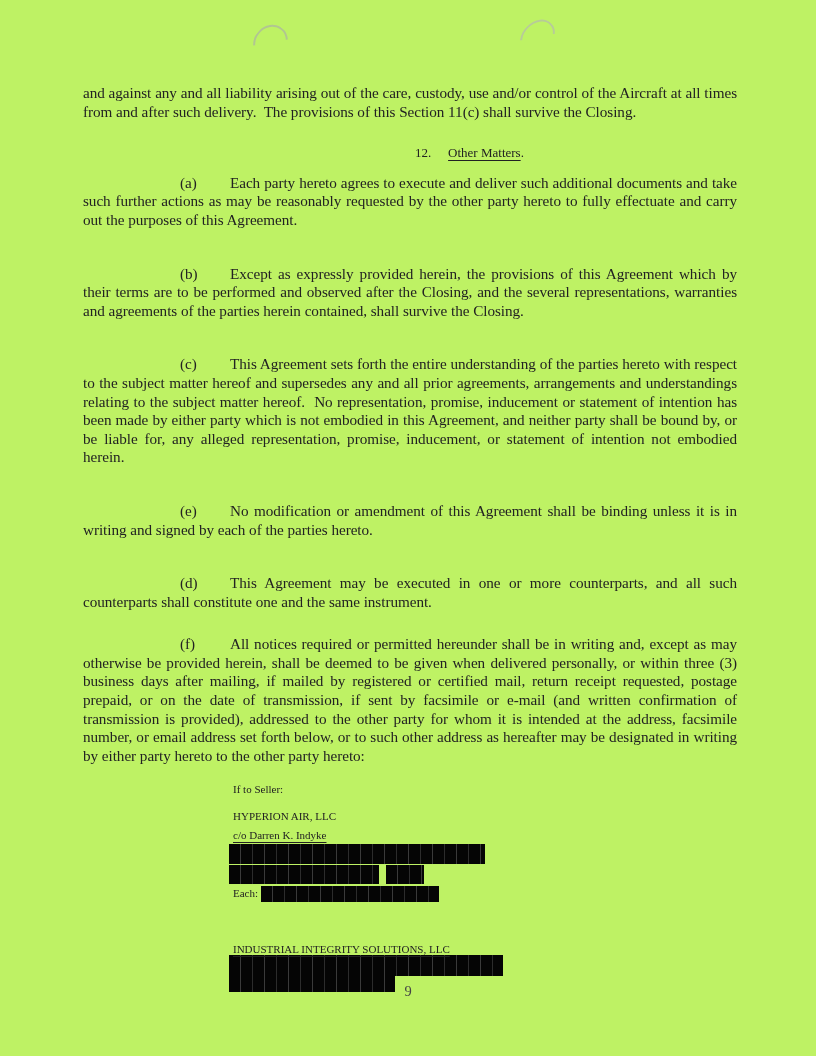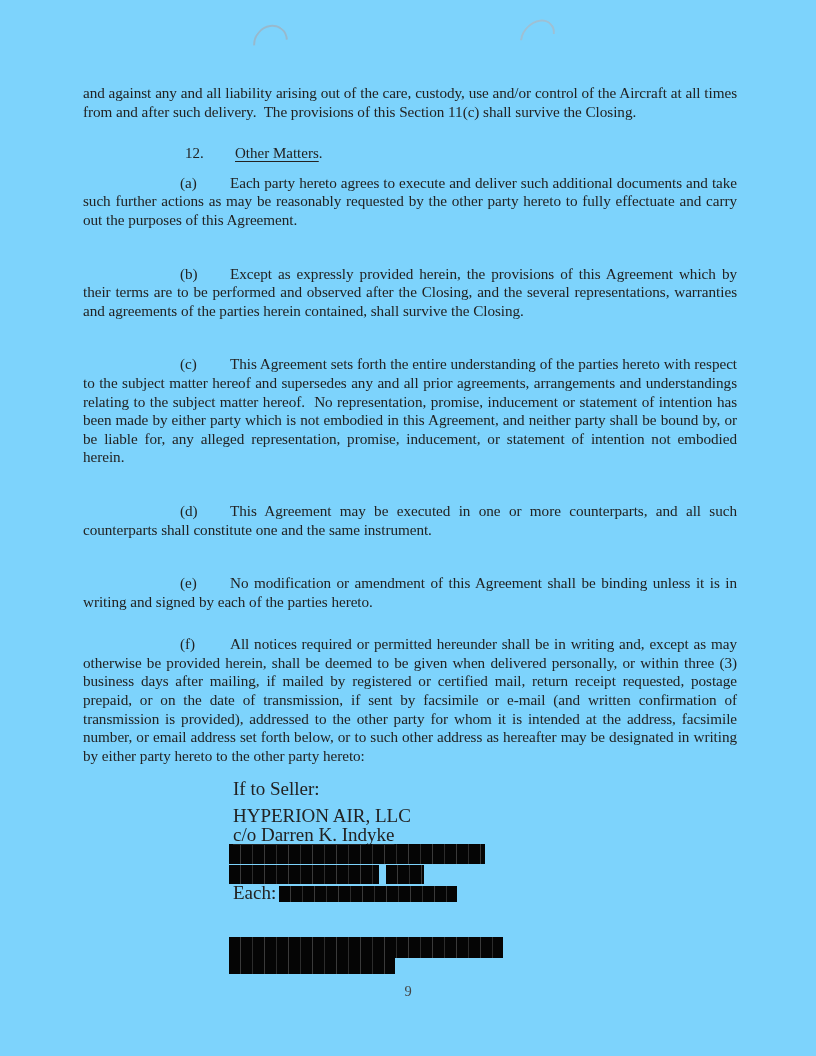--- a/index.html
+++ b/index.html
@@ -4,21 +4,21 @@
 <style>
   html,body{margin:0;padding:0;}
   body{
     width:816px;height:1056px;
     background:#ffffff;
     font-family:"Liberation Serif", serif;
     color:#222222;
     position:relative;
     overflow:hidden;
   }
-  .page{position:absolute;inset:0;background:#7dd3fc;}
+  .page{position:absolute;inset:0;background:#bef264;}
   
   .arc{position:absolute;border-radius:50%;opacity:.6;}
   .arc-left{
     left:252px;top:26px;width:33px;height:29px;
     border:2px solid #a9a9af;
     border-bottom-color:transparent;border-left-color:transparent;
     transform:rotate(-50deg);
   }
   .arc-right{
     left:518px;top:22px;width:35px;height:26px;
@@ -27,27 +27,27 @@
     transform:rotate(-45deg);
   }
   .content{position:absolute;left:83px;top:84px;width:654px;}
   .para{
     font-size:15.2px;line-height:18.6px;
     text-align:justify;margin:0;
     letter-spacing:-0.05px;
   }
   .sub{text-indent:97px;}
   .lblwrap{display:inline-block;width:50px;text-indent:0;}
-  .p-heading{margin:23px 0 8px 102px;font-size:15px;line-height:18.6px;}
+  .p-heading{margin:23px 0 8px 102px;font-size:13px;line-height:18.6px;text-align:center;}
   .numwrap{display:inline-block;width:50px;}
   .ul{text-decoration:underline;text-underline-offset:3px;text-decoration-thickness:1px;}
   .p-a{margin-top:11px;}
   .p-b,.p-c,.p-d,.p-e{margin-top:35px;}
   .p-f{margin-top:24px;}
-  .notice{margin-left:150px;font-size:19px;line-height:18.6px;}
+  .notice{margin-left:150px;font-size:11px;line-height:18.6px;}
   .seller{margin-top:15px;}
   .purchaser{margin-top:37px;}
   .company{margin-top:8px;}
   .redact{
     background:#050505;
     background-image:repeating-linear-gradient(90deg,#050505 0 11px,#3a3a3a 11px 12px,#050505 12px 23px,#2c2c2c 23px 24px);
   }
   .bar{display:block;margin-left:-4px;}
   .bar-row{display:flex;margin-left:-4px;}
   .inline-bar{display:inline-block;vertical-align:middle;position:relative;top:-1px;}
@@ -70,40 +70,41 @@
     <p class="para">and against any and all liability arising out of the care, custody, use and/or control of the Aircraft at all times from and after such delivery.&nbsp; The provisions of this Section 11(c) shall survive the Closing.</p>
 
     <p class="p-heading"><span class="numwrap">12.</span><span class="ul">Other Matters</span><span>.</span></p>
 
     <p class="para sub p-a"><span class="lblwrap">(a)</span><span>Each party hereto agrees to execute and deliver such additional documents and take such further actions as may be reasonably requested by the other party hereto to fully effectuate and carry out the purposes of this Agreement.</span></p>
 
     <p class="para sub p-b"><span class="lblwrap">(b)</span><span>Except as expressly provided herein, the provisions of this Agreement which by their terms are to be performed and observed after the Closing, and the several representations, warranties and agreements of the parties herein contained, shall survive the Closing.</span></p>
 
     <p class="para sub p-c"><span class="lblwrap">(c)</span><span>This Agreement sets forth the entire understanding of the parties hereto with respect to the subject matter hereof and supersedes any and all prior agreements, arrangements and understandings relating to the subject matter hereof.&nbsp; No representation, promise, inducement or statement of intention has been made by either party which is not embodied in this Agreement, and neither party shall be bound by, or be liable for, any alleged representation, promise, inducement, or statement of intention not embodied herein.</span></p>
 
+    <p class="para sub p-e"><span class="lblwrap">(e)</span><span>No modification or amendment of this Agreement shall be binding unless it is in writing and signed by each of the parties hereto.</span></p>
+
     <p class="para sub p-d"><span class="lblwrap">(d)</span><span>This Agreement may be executed in one or more counterparts, and all such counterparts shall constitute one and the same instrument.</span></p>
-
-    <p class="para sub p-e"><span class="lblwrap">(e)</span><span>No modification or amendment of this Agreement shall be binding unless it is in writing and signed by each of the parties hereto.</span></p>
 
     <p class="para sub p-f"><span class="lblwrap">(f)</span><span>All notices required or permitted hereunder shall be in writing and, except as may otherwise be provided herein, shall be deemed to be given when delivered personally, or within three (3) business days after mailing, if mailed by registered or certified mail, return receipt requested, postage prepaid, or on the date of transmission, if sent by facsimile or e-mail (and written confirmation of transmission is provided), addressed to the other party for whom it is intended at the address, facsimile number, or email address set forth below, or to such other address as hereafter may be designated in writing by either party hereto to the other party hereto:</span></p>
 
     <div class="notice seller">
       <div>If to Seller:</div>
       <div class="company">HYPERION AIR, LLC</div>
       <div class="ul">c/o Darren K. Indyke</div>
       <div class="bar redact" style="width:256px;height:20px;"></div>
       <div class="bar-row" style="margin-top:1px;">
         <div class="redact" style="width:150px;height:19px;"></div>
         <div style="width:7px;height:19px;"></div>
         <div class="redact" style="width:38px;height:19px;"></div>
       </div>
       <div class="email-row"><span>Each:</span><span class="inline-bar redact" style="width:178px;height:16px;margin-left:3px;"></span></div>
     </div>
 
     <div class="notice purchaser">
+      <div class="ul">INDUSTRIAL INTEGRITY SOLUTIONS, LLC</div>
       <div class="bar redact" style="width:274px;height:21px;margin-top:-3px;"></div>
       <div class="bar redact" style="width:166px;height:16px;"></div>
     </div>
 
   </div>
 
   <div class="page-number">9</div>
 </div>
 
 </body></html>

